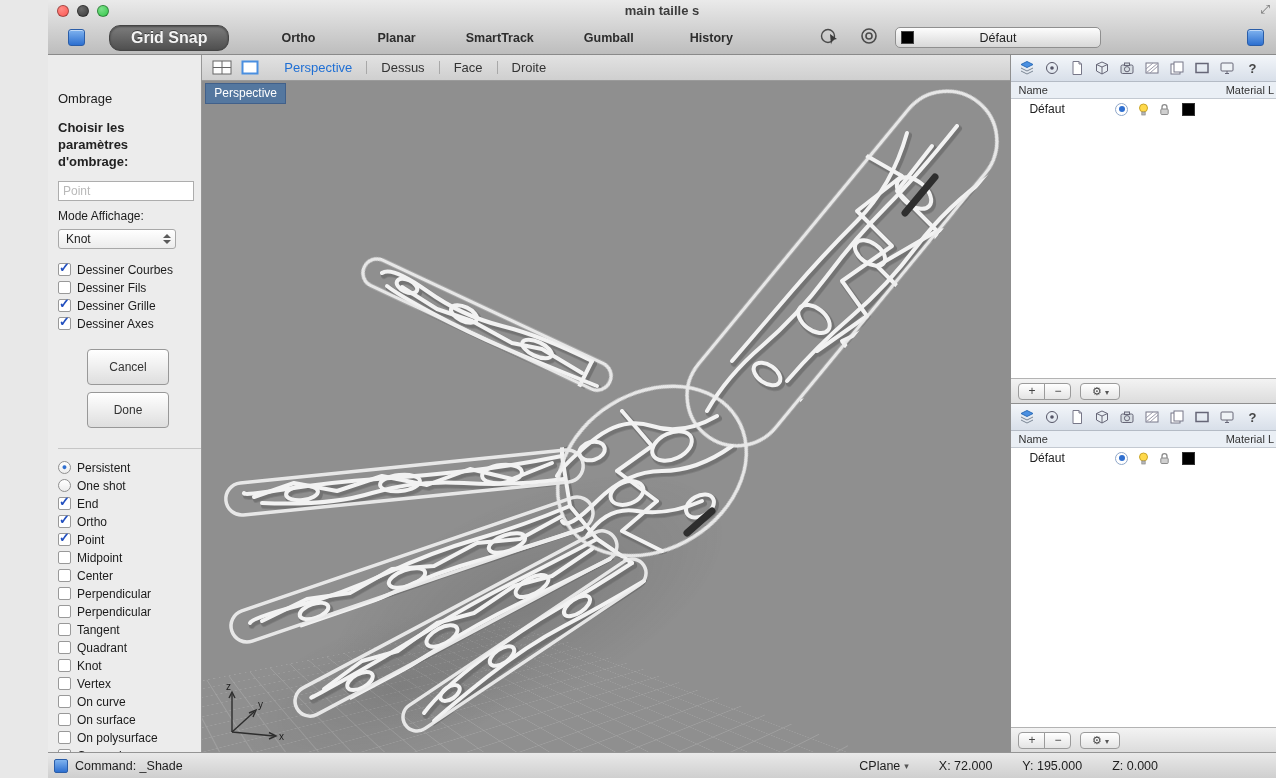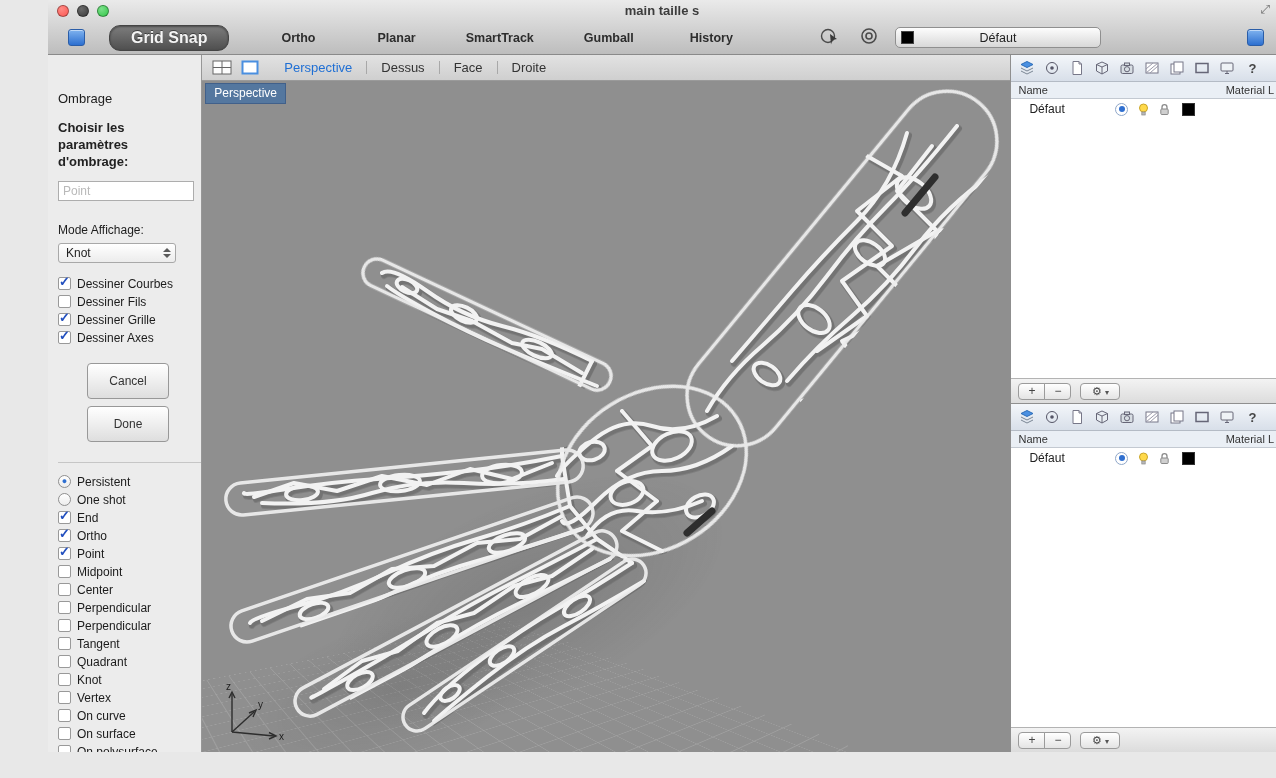--- a/index.html
+++ b/index.html
@@ -49,21 +49,21 @@
 
   
   .main { display:flex; height:697px; flex:0 0 auto; }
 
   
   .left { width:160px; background:#ececec; border-right:1px solid #979797; padding:0 0 0 10px; overflow:hidden; }
   .shade-title { margin-top:36px; font-size:13px; color:#1d1d1d; }
   .shade-prompt { margin-top:14px; font-size:13px; font-weight:700; line-height:1.3; width:130px; }
   .shade-input { margin-top:10px; width:136px; height:20px; border:1px solid #adadad; background:#fff; padding:0 4px; font-size:12px; font-family:"Liberation Sans",sans-serif; }
   .shade-input::placeholder { color:#b9b9b9; }
-  .mode-label { margin-top:22px; font-size:12px; color:#1d1d1d; }
+  .mode-label { margin-top:8px; font-size:12px; color:#1d1d1d; }
   .dropdown { margin-top:6px; width:118px; height:20px; border:1px solid #a8a8a8; border-radius:3px;
     background:linear-gradient(#fff,#ececec); display:flex; align-items:center; padding:0 4px 0 7px; font-size:12px; }
   .dd-steppers { margin-left:auto; display:flex; flex-direction:column; gap:2px; }
   .tri-up { width:0; height:0; border-left:4px solid transparent; border-right:4px solid transparent; border-bottom:4px solid #5a5a5a; }
   .tri-dn { width:0; height:0; border-left:4px solid transparent; border-right:4px solid transparent; border-top:4px solid #5a5a5a; }
 
   .row { display:flex; align-items:center; gap:6px; height:18px; font-size:12px; color:#1b1b1b; }
   .opt-group { margin-top:12px; }
   .cb { width:13px; height:13px; flex:0 0 auto; border:1px solid #999; border-radius:2px; background:#fff; position:relative; }
   .cb .mark { position:absolute; top:-4px; left:0; font-size:13px; font-weight:700; color:#2350bf; }
@@ -674,14 +674,25 @@
           <span class="seg">
             <button class="seg-btn l">+</button>
             <button class="seg-btn r">−</button>
           </span>
           <button class="gear-btn"><span>⚙</span> <span class="caret">▾</span></button>
         </div>
       </section>
     </div>
   </div>
 
+  <div class="statusbar">
+    <span class="cmd-icon"></span>
+    <span>Command: _Shade</span>
+    <span class="sb-cplane">
+      <span>CPlane</span>
+      <span class="caret">▾</span>
+    </span>
+    <span class="sb-val">X: 72.000</span>
+    <span class="sb-val">Y: 195.000</span>
+    <span class="sb-val">Z: 0.000</span>
+  </div>
 
 </div>
 
 </body></html>

